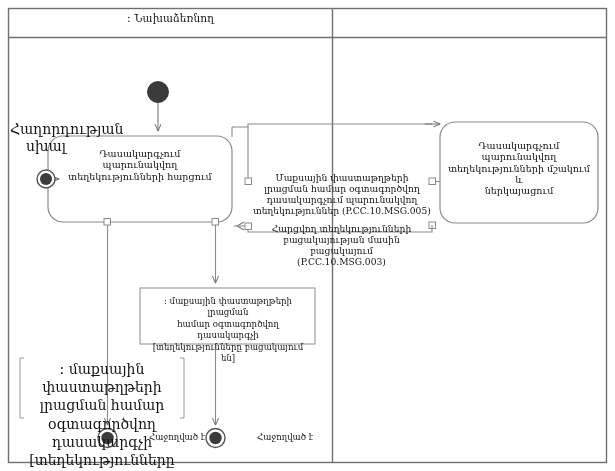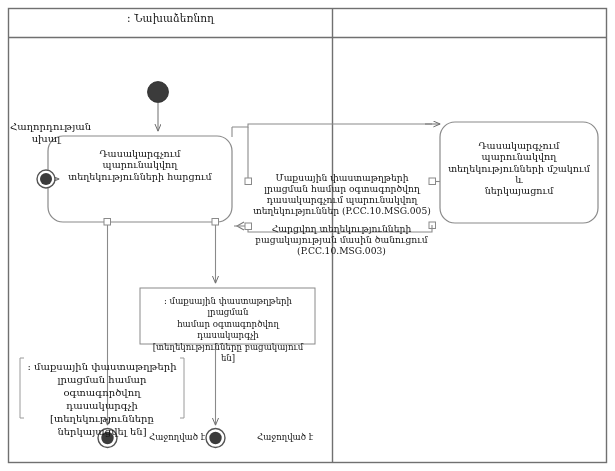--- a/index.html
+++ b/index.html
@@ -41,21 +41,21 @@
   }
   .act-label {
     font-size: 9.6px;
   }
   .note-text {
     font-size: 8.6px;
     text-align: center;
     line-height: 1.33;
   }
   .small-label {
-    font-size: 10px;
+    font-size: 14px;
   }
   .end-label {
     font-size: 8.6px;
     text-align: left;
     margin-left: 29px;
   }
 </style>
 </head>
 <body>
 
@@ -132,21 +132,21 @@
 պարունակվող
 տեղեկությունների մշակում և
 ներկայացում</div>
 
   <div class="txt msg" style="left:252px; top:133px; width:180px;margin-top:40px;">Մաքսային փաստաթղթերի
 լրացման համար օգտագործվող
 դասակարգչում պարունակվող
 տեղեկություններ (P.CC.10.MSG.005)</div>
 
   <div class="txt msg" style="left:251px; top:224px; width:181px;">Հարցվող տեղեկությունների
-բացակայության մասին ծանուցում
+բացակայության մասին բացակայում
 (P.CC.10.MSG.003)</div>
 
   <div class="txt small-label" style="left:10px; top:121px; width:72px;">Հաղորդության
 սխալ</div>
 
   <div class="txt note-text" style="left:146px; top:296px; width:164px;">: մաքսային փաստաթղթերի լրացման
 համար օգտագործվող դասակարգչի
 [տեղեկությունները բացակայում են]</div>
 
   <div class="txt small-label" style="left:22px; top:360px; width:160px; line-height:1.3;">: մաքսային փաստաթղթերի

